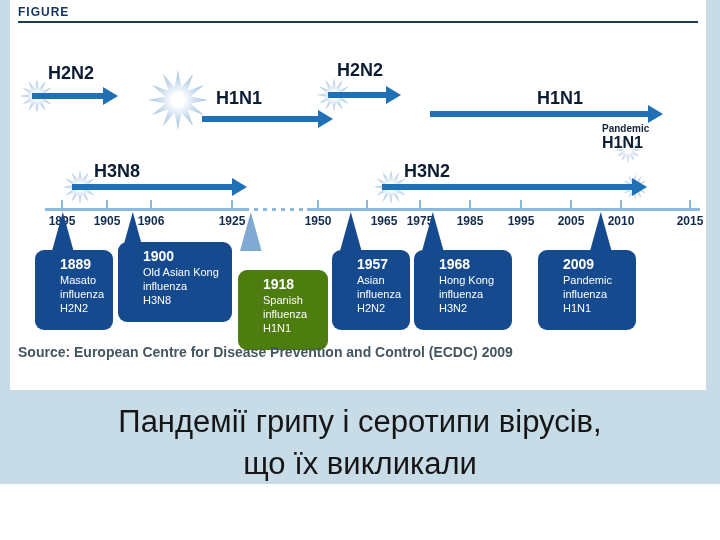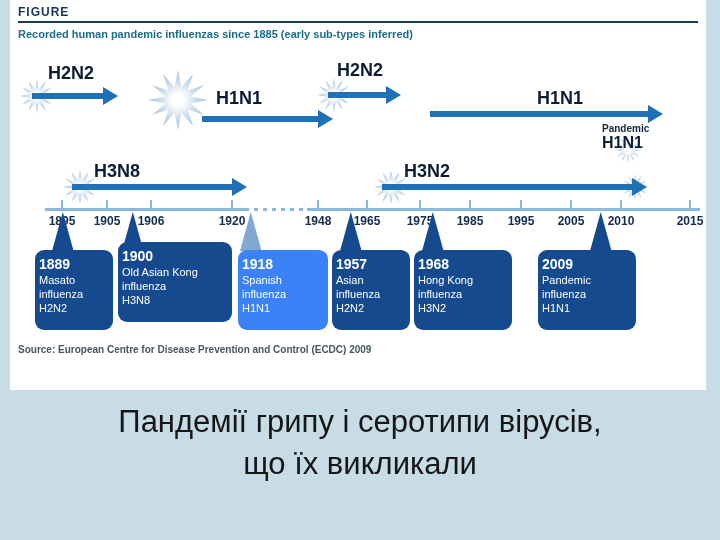--- a/index.html
+++ b/index.html
@@ -1,18 +1,18 @@
 <!DOCTYPE html>
 <html><head>
 <meta charset="utf-8">
 <style>
   * { box-sizing: border-box; }
   body { margin: 0; }
   .slide {
-    position: relative; width: 720px; height: 540px;
+    position: relative; width: 720px; height: 484px;
     background: #c8dce8; overflow: hidden;
     font-family: "Liberation Sans", sans-serif;
   }
   .abs { position: absolute; }
   .panel { position: absolute; left: 10px; top: 0; width: 696px; height: 390px; background: #ffffff; }
 
   .figure-heading { font-size: 12px; font-weight: bold; color: #16335f; letter-spacing: 1px; }
   .h-rule { height: 2px; background: #1c3c60; }
   .figure-subtitle { font-size: 11px; font-weight: bold; color: #1b6c88; }
 
@@ -29,39 +29,38 @@
   .pandemic-prefix { font-size: 10px; font-weight: bold; color: #14233b; }
   .pandemic-label { font-size: 16px; font-weight: bold; color: #0c1c33; }
 
   .axis-seg { height: 3px; background: #8cb9da; }
   .axis-dotted { height: 3px; background: repeating-linear-gradient(90deg, #8cb9da 0 4px, rgba(0,0,0,0) 4px 9px); }
   .tick { width: 2px; height: 9px; background: #8cb9da; }
   .year { font-size: 12px; font-weight: bold; color: #132c4e; transform: translateX(-50%); white-space: nowrap; }
 
   .tail { background: #164a8f; clip-path: polygon(45% 0, 0 100%, 90% 100%); }
   .tail.light { background: #7fa9d1; }
-  .callout { background: #164a8f; color: #ffffff; border-radius: 9px; padding: 5px 4px; }
-  .callout.light { background: #3b82f6; }
+  .callout { background: #164a8f; color: #ffffff; border-radius: 9px; padding: 5px 25px; }
+  .callout.light { background: #4d7c0f; margin-top: 20px; }
   .callout .cy { font-size: 14px; font-weight: bold; line-height: 1.3; }
   .callout .cl { font-size: 11px; line-height: 1.28; white-space: nowrap; }
 
-  .src1 { font-size: 10px; font-weight: bold; color: #44565f; }
+  .src1 { font-size: 14px; font-weight: bold; color: #44565f; }
   .src2 { font-size: 9.5px; font-weight: bold; color: #5d6f7a; line-height: 1.35; }
 
   .caption { left: 0; width: 720px; text-align: center; font-size: 31px; color: #161616; }
 </style>
 </head>
 <body>
 
 <div class="slide">
   <div class="panel">
 
     <div class="abs figure-heading" style="left:8px;top:5px">FIGURE</div>
     <div class="abs h-rule" style="left:8px;top:21px;width:680px"></div>
-    <div class="abs figure-subtitle" style="left:8px;top:28px">Recorded human pandemic influenzas since 1885 (early sub-types inferred)</div>
 
     <div class="abs burst" style="left:10px;top:79px;width:34px;height:34px"></div>
     <div class="abs burst" style="left:138px;top:70px;width:60px;height:60px"></div>
     <div class="abs burst" style="left:307px;top:78px;width:34px;height:34px"></div>
     <div class="abs burst" style="left:53px;top:170px;width:34px;height:34px"></div>
     <div class="abs burst" style="left:364px;top:170px;width:34px;height:34px"></div>
     <div class="abs burst" style="left:612px;top:174px;width:26px;height:26px"></div>
     <div class="abs burst" style="left:605px;top:137px;width:26px;height:26px"></div>
 
     <div class="abs arrow-shaft" style="left:22px;top:93px;width:72px"></div>
@@ -104,23 +103,23 @@
     <div class="abs tick" style="left:409px;top:200px"></div>
     <div class="abs tick" style="left:459px;top:200px"></div>
     <div class="abs tick" style="left:510px;top:200px"></div>
     <div class="abs tick" style="left:560px;top:200px"></div>
     <div class="abs tick" style="left:610px;top:200px"></div>
     <div class="abs tick" style="left:679px;top:200px"></div>
 
     <div class="abs year" style="left:52px;top:214px">1895</div>
     <div class="abs year" style="left:97px;top:214px">1905</div>
     <div class="abs year" style="left:141px;top:214px">1906</div>
-    <div class="abs year" style="left:222px;top:214px">1920</div>
-    <div class="abs year" style="left:308px;top:214px">1948</div>
-    <div class="abs year" style="left:357px;top:214px">1965</div>
+    <div class="abs year" style="left:222px;top:214px">1925</div>
+    <div class="abs year" style="left:308px;top:214px">1950</div>
+    <div class="abs year" style="left:374px;top:214px">1965</div>
     <div class="abs year" style="left:410px;top:214px">1975</div>
     <div class="abs year" style="left:460px;top:214px">1985</div>
     <div class="abs year" style="left:511px;top:214px">1995</div>
     <div class="abs year" style="left:561px;top:214px">2005</div>
     <div class="abs year" style="left:611px;top:214px">2010</div>
     <div class="abs year" style="left:680px;top:214px">2015</div>
 
     <div class="abs tail" style="left:42px;top:212px;width:24px;height:39px"></div>
     <div class="abs tail" style="left:112px;top:212px;width:24px;height:39px"></div>
     <div class="abs tail light" style="left:230px;top:212px;width:24px;height:39px"></div>

